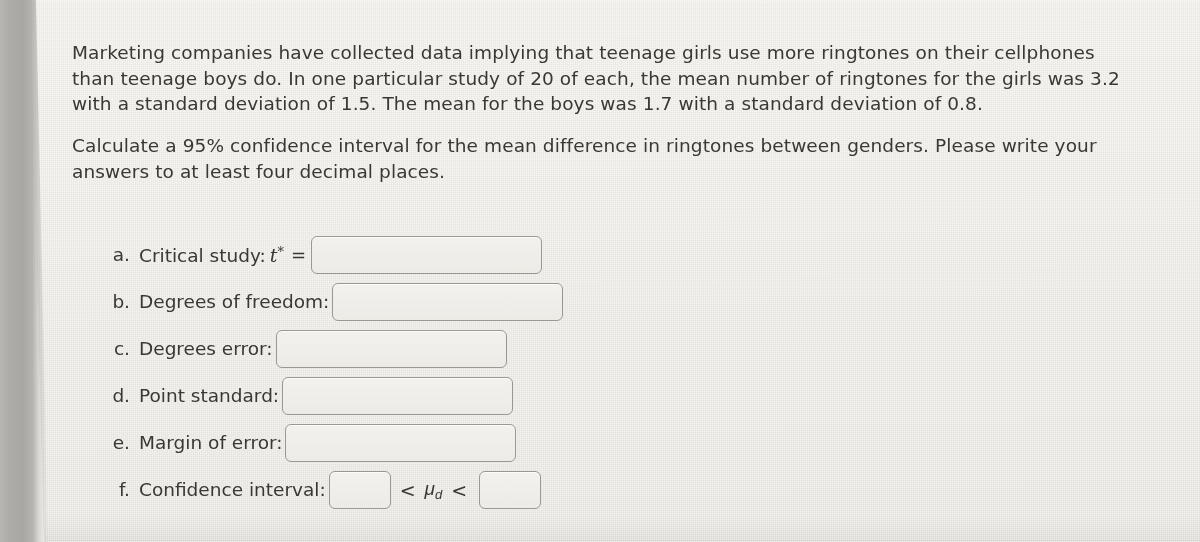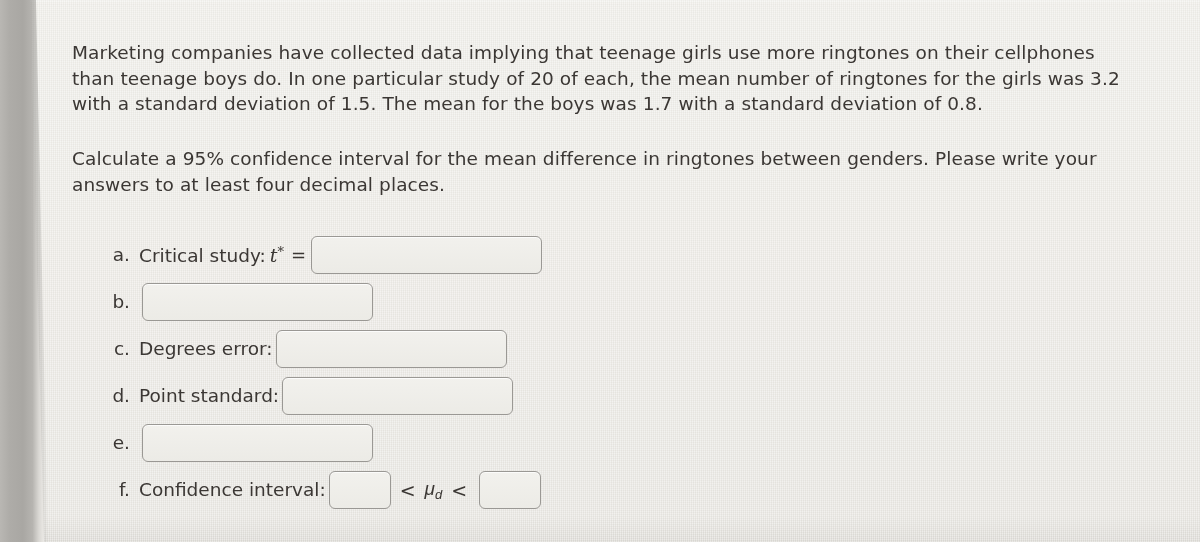--- a/index.html
+++ b/index.html
@@ -103,21 +103,20 @@
   }
   #para-1 {
     left: 72px;
     top: 40px;
     width: 1050px;
   }
   #para-2 {
     left: 72px;
     top: 133px;
     width: 1045px;
-    margin-top: 13px;
   }
 
   .qlist {
     position: absolute;
     left: 104px;
     top: 238px;
   }
   .qrow {
     display: flex;
     align-items: center;
@@ -213,37 +212,39 @@
       <div class="qrow">
         <span class="marker">a.</span>
         <span class="qlabel">
           <span>Critical study:</span><span class="mathvar"><span>t</span><span class="sup-star">*</span></span><span class="eqsign">=</span>
         </span>
         <input class="ansbox w-wide" type="text" value="" style="">
       </div>
 
       <div class="qrow">
         <span class="marker">b.</span>
+        <span class="qlabel">Degrees of freedom:</span>
         <input class="ansbox w-wide" type="text" value="" style="">
       </div>
 
       <div class="qrow">
         <span class="marker">c.</span>
         <span class="qlabel">Degrees error:</span>
         <input class="ansbox w-wide" type="text" value="" style="">
       </div>
 
       <div class="qrow">
         <span class="marker">d.</span>
         <span class="qlabel">Point standard:</span>
         <input class="ansbox w-wide" type="text" value="" style="">
       </div>
 
       <div class="qrow">
         <span class="marker">e.</span>
+        <span class="qlabel">Margin of error:</span>
         <input class="ansbox w-wide" type="text" value="" style="">
       </div>
 
       <div class="qrow">
         <span class="marker">f.</span>
         <span class="qlabel">Confidence interval:</span>
         <input class="ansbox w-small" type="text" value="" style="">
         <span class="ineq">&lt;</span>
         <span class="mu-d"><span>μ</span><span class="sub">d</span></span>
         <span class="ineq">&lt;</span>

